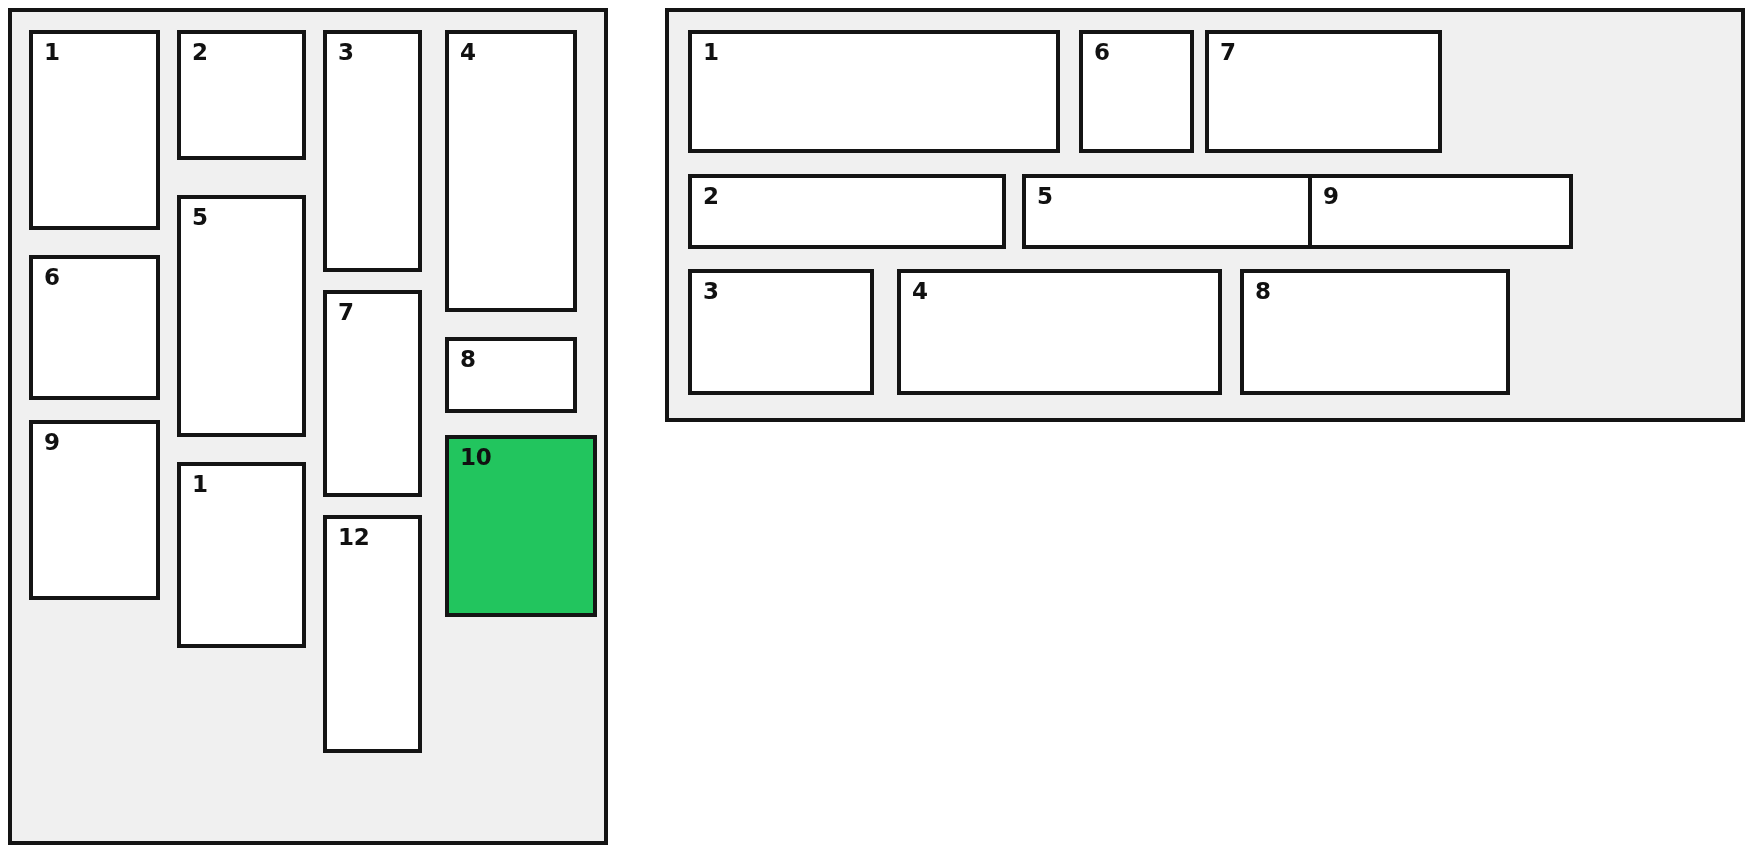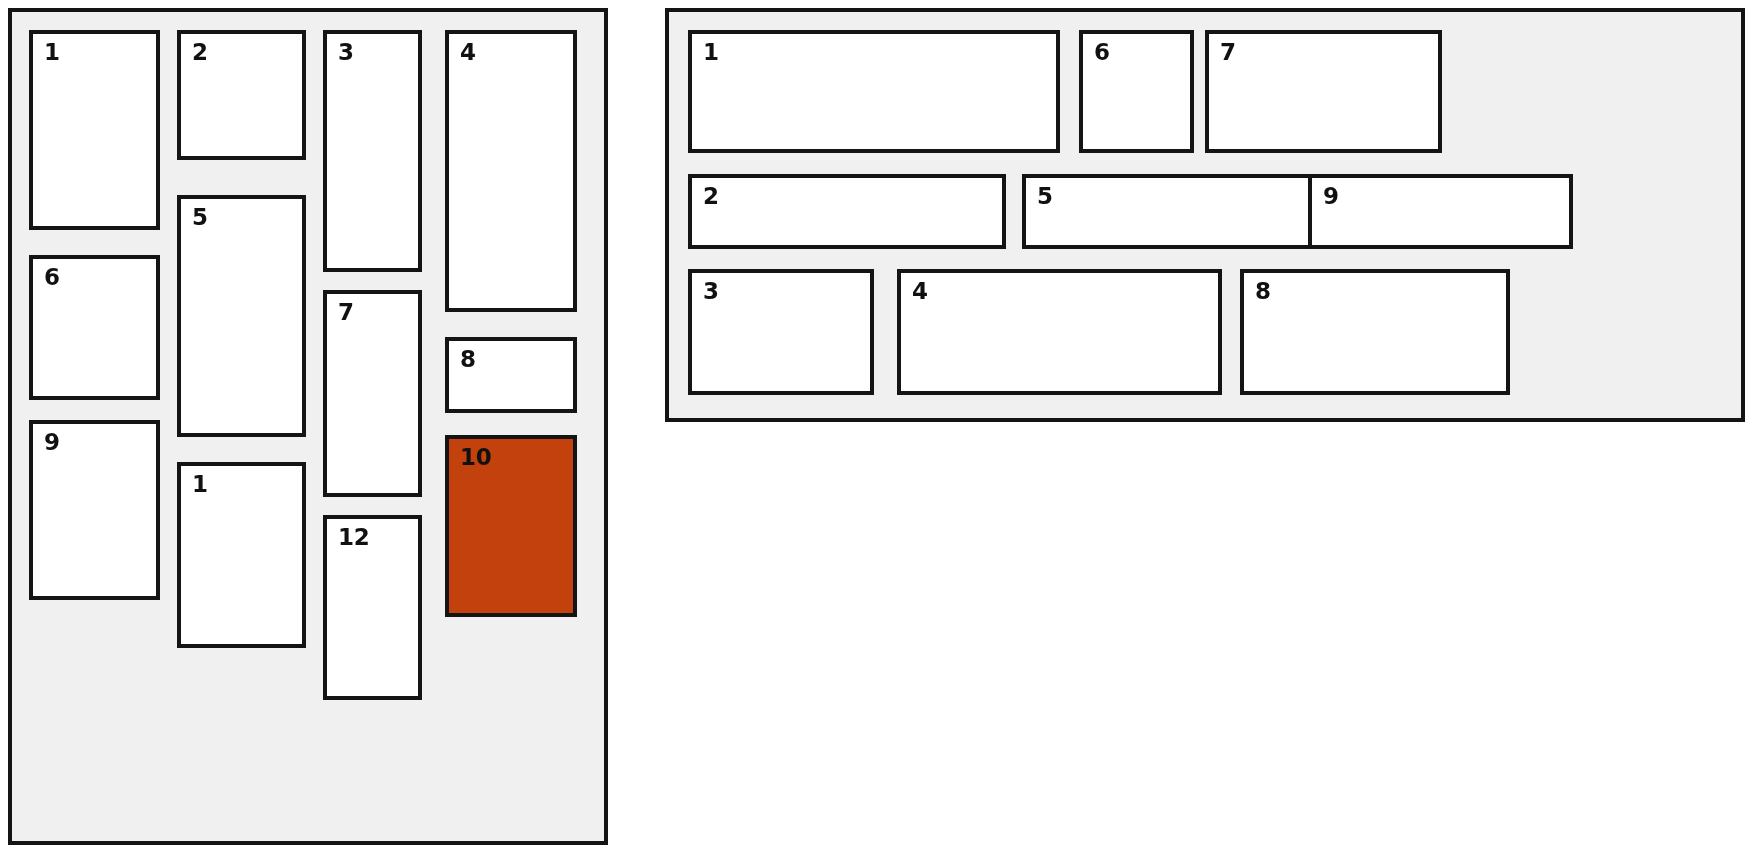--- a/index.html
+++ b/index.html
@@ -63,27 +63,27 @@
       </div>
       <div class="box" style="left: 311px; top: 278px; width: 99px; height: 207px; background: rgb(255, 255, 255); border-color: rgb(20, 20, 20);">
         <span class="box-label" style="color: rgb(17, 17, 17);">7</span>
       </div>
       <div class="box" style="left: 433px; top: 325px; width: 132px; height: 76px; background: rgb(255, 255, 255); border-color: rgb(20, 20, 20);">
         <span class="box-label" style="color: rgb(17, 17, 17);">8</span>
       </div>
       <div class="box" style="left: 17px; top: 408px; width: 131px; height: 180px; background: rgb(255, 255, 255); border-color: rgb(20, 20, 20);">
         <span class="box-label" style="color: rgb(17, 17, 17);">9</span>
       </div>
-      <div class="box" style="left: 433px; top: 423px; width: 132px; height: 182px; background: #c2410c; border-color: rgb(20, 20, 20);">
+      <div class="box" style="left: 433px; top: 423px; width: 152px; height: 182px; background: #22c55e; border-color: rgb(20, 20, 20);">
         <span class="box-label" style="color: rgb(17, 17, 17);">10</span>
       </div>
       <div class="box" style="left: 165px; top: 450px; width: 129px; height: 186px; background: rgb(255, 255, 255); border-color: rgb(20, 20, 20);">
         <span class="box-label" style="color: rgb(17, 17, 17);">1</span>
       </div>
-      <div class="box" style="left: 311px; top: 503px; width: 99px; height: 185px; background: rgb(255, 255, 255); border-color: rgb(20, 20, 20);">
+      <div class="box" style="left: 311px; top: 503px; width: 99px; height: 238px; background: rgb(255, 255, 255); border-color: rgb(20, 20, 20);">
         <span class="box-label" style="color: rgb(17, 17, 17);">12</span>
       </div>
     </div>
     <div class="panel" style="left: 665px; top: 8px; width: 1080px; height: 414px; background: rgb(240, 240, 240); border-color: rgb(20, 20, 20);">
       <div class="box" style="left: 19px; top: 18px; width: 372px; height: 123px; background: rgb(255, 255, 255); border-color: rgb(20, 20, 20);">
         <span class="box-label" style="color: rgb(17, 17, 17);">1</span>
       </div>
       <div class="box" style="left: 19px; top: 162px; width: 318px; height: 75px; background: rgb(255, 255, 255); border-color: rgb(20, 20, 20);">
         <span class="box-label" style="color: rgb(17, 17, 17);">2</span>
       </div>

